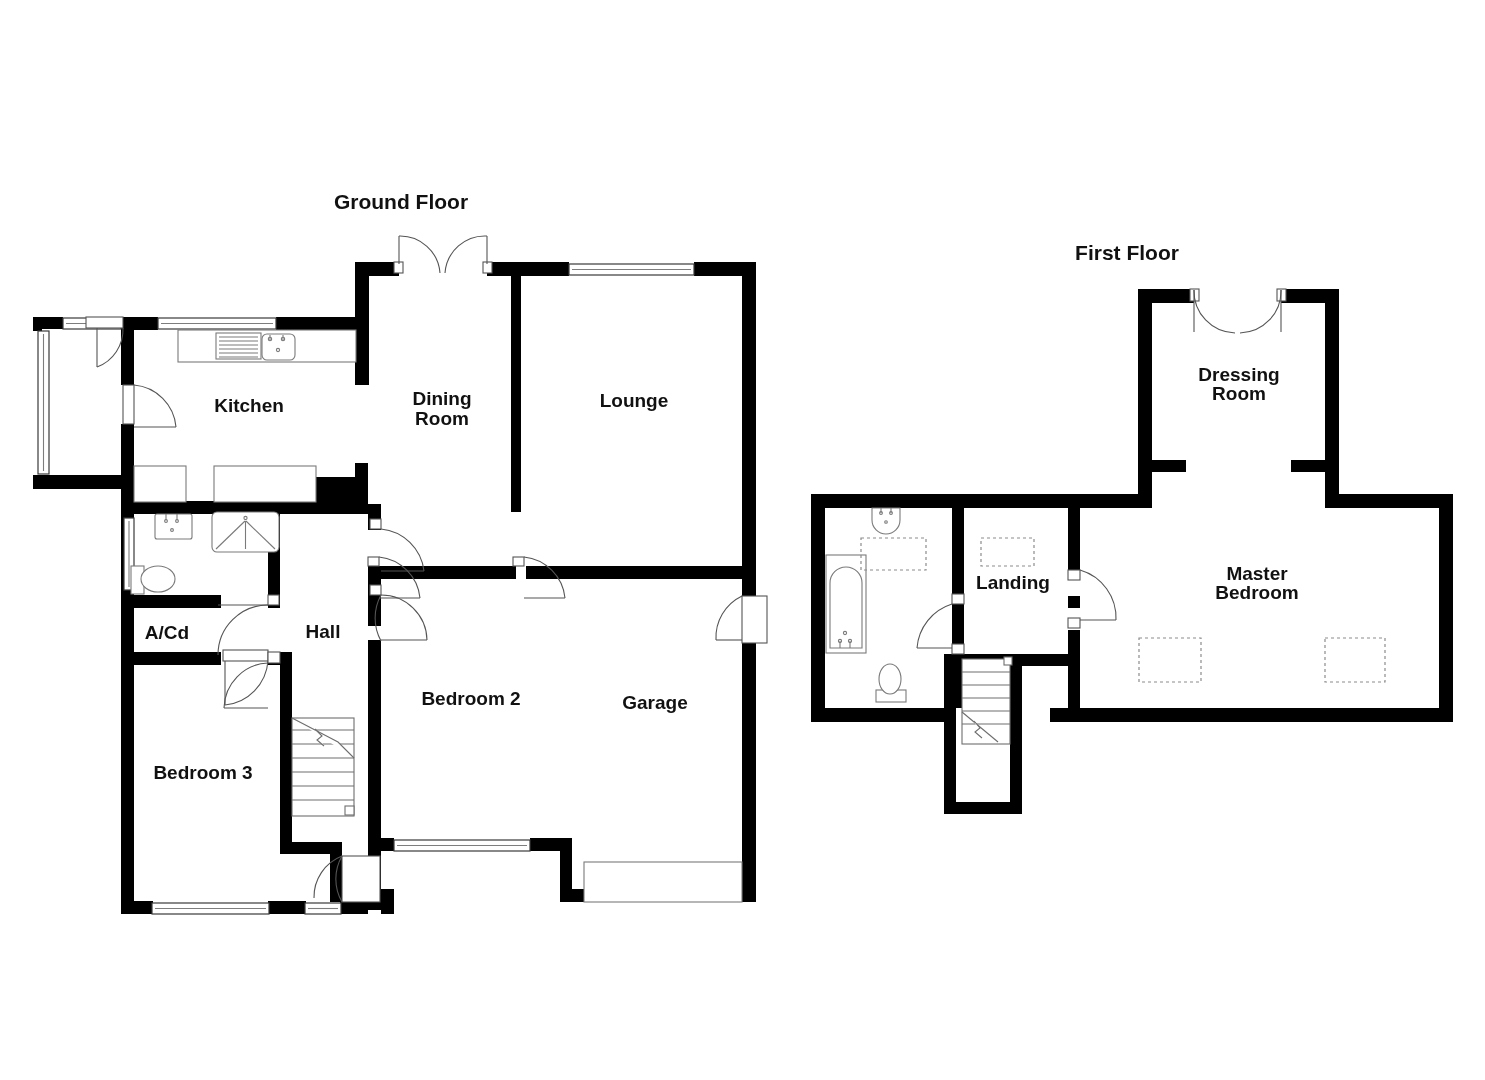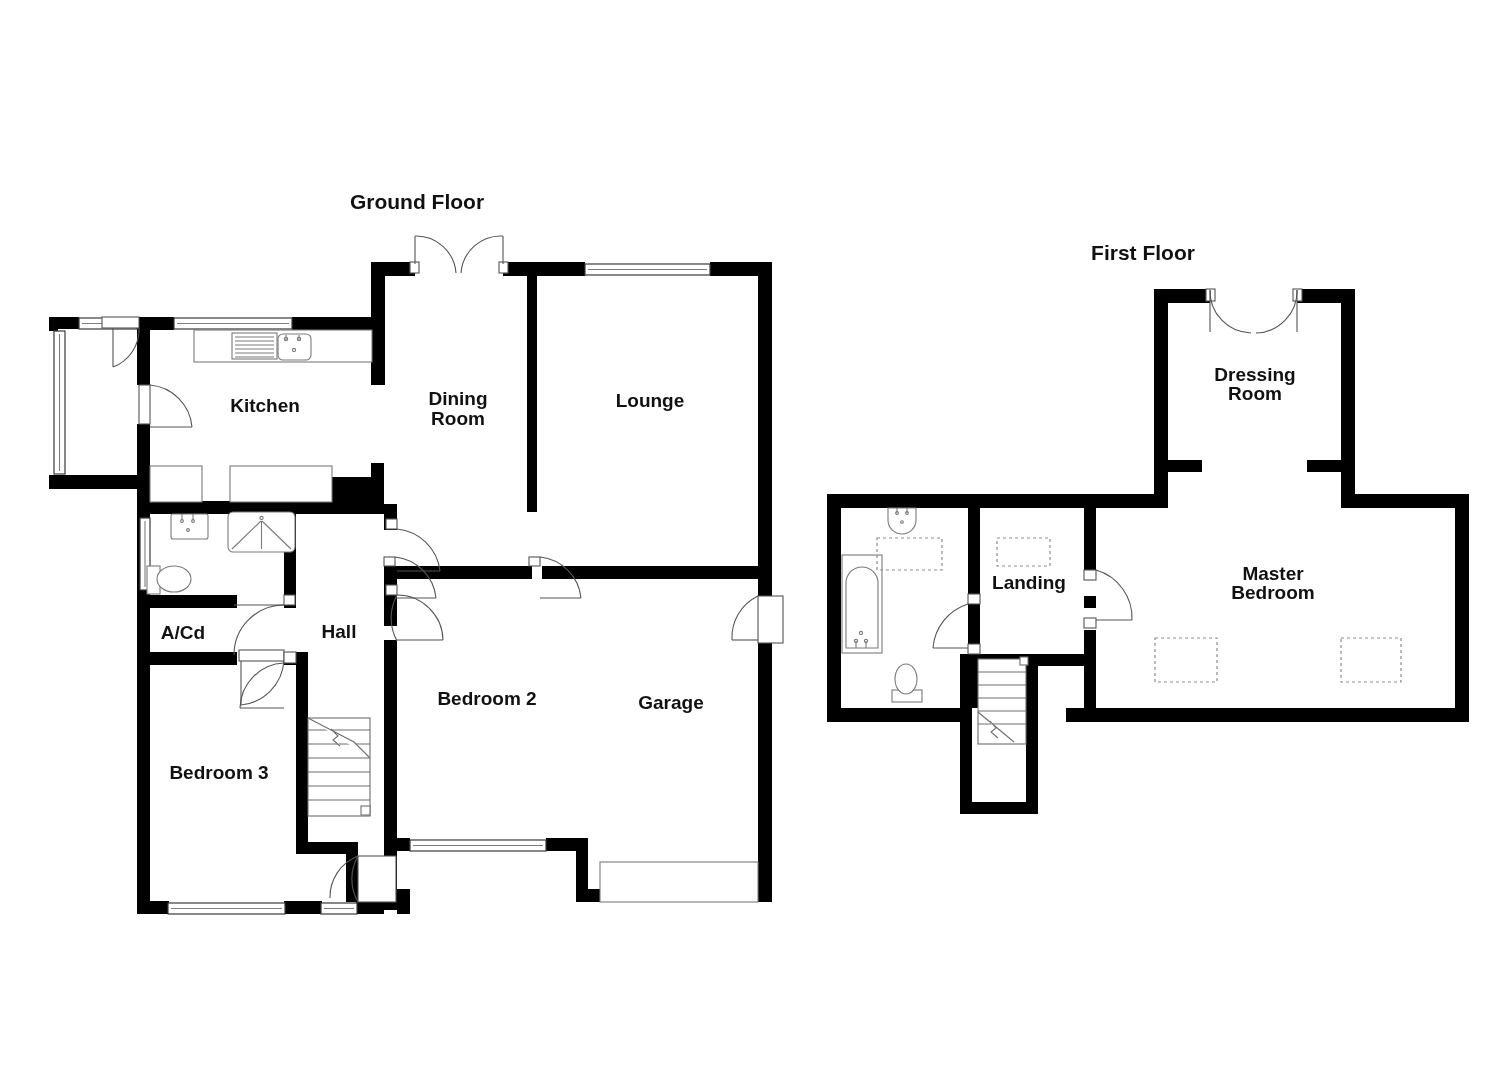--- a/index.html
+++ b/index.html
@@ -9,21 +9,21 @@
   }
   body {
     width: 1485px;
     height: 1080px;
     font-family: "Liberation Sans", sans-serif;
     position: relative;
     overflow: hidden;
   }
   #plan-root {
     position: absolute;
-    left: 16px; top: 0;
+    left: 0; top: 0;
     width: 1351px;
     height: 1080px;
   }
   svg.floorplan {
     position: absolute;
     left: 0; top: 0;
     width: 1485px;
     height: 1080px;
     display: block;
   }

